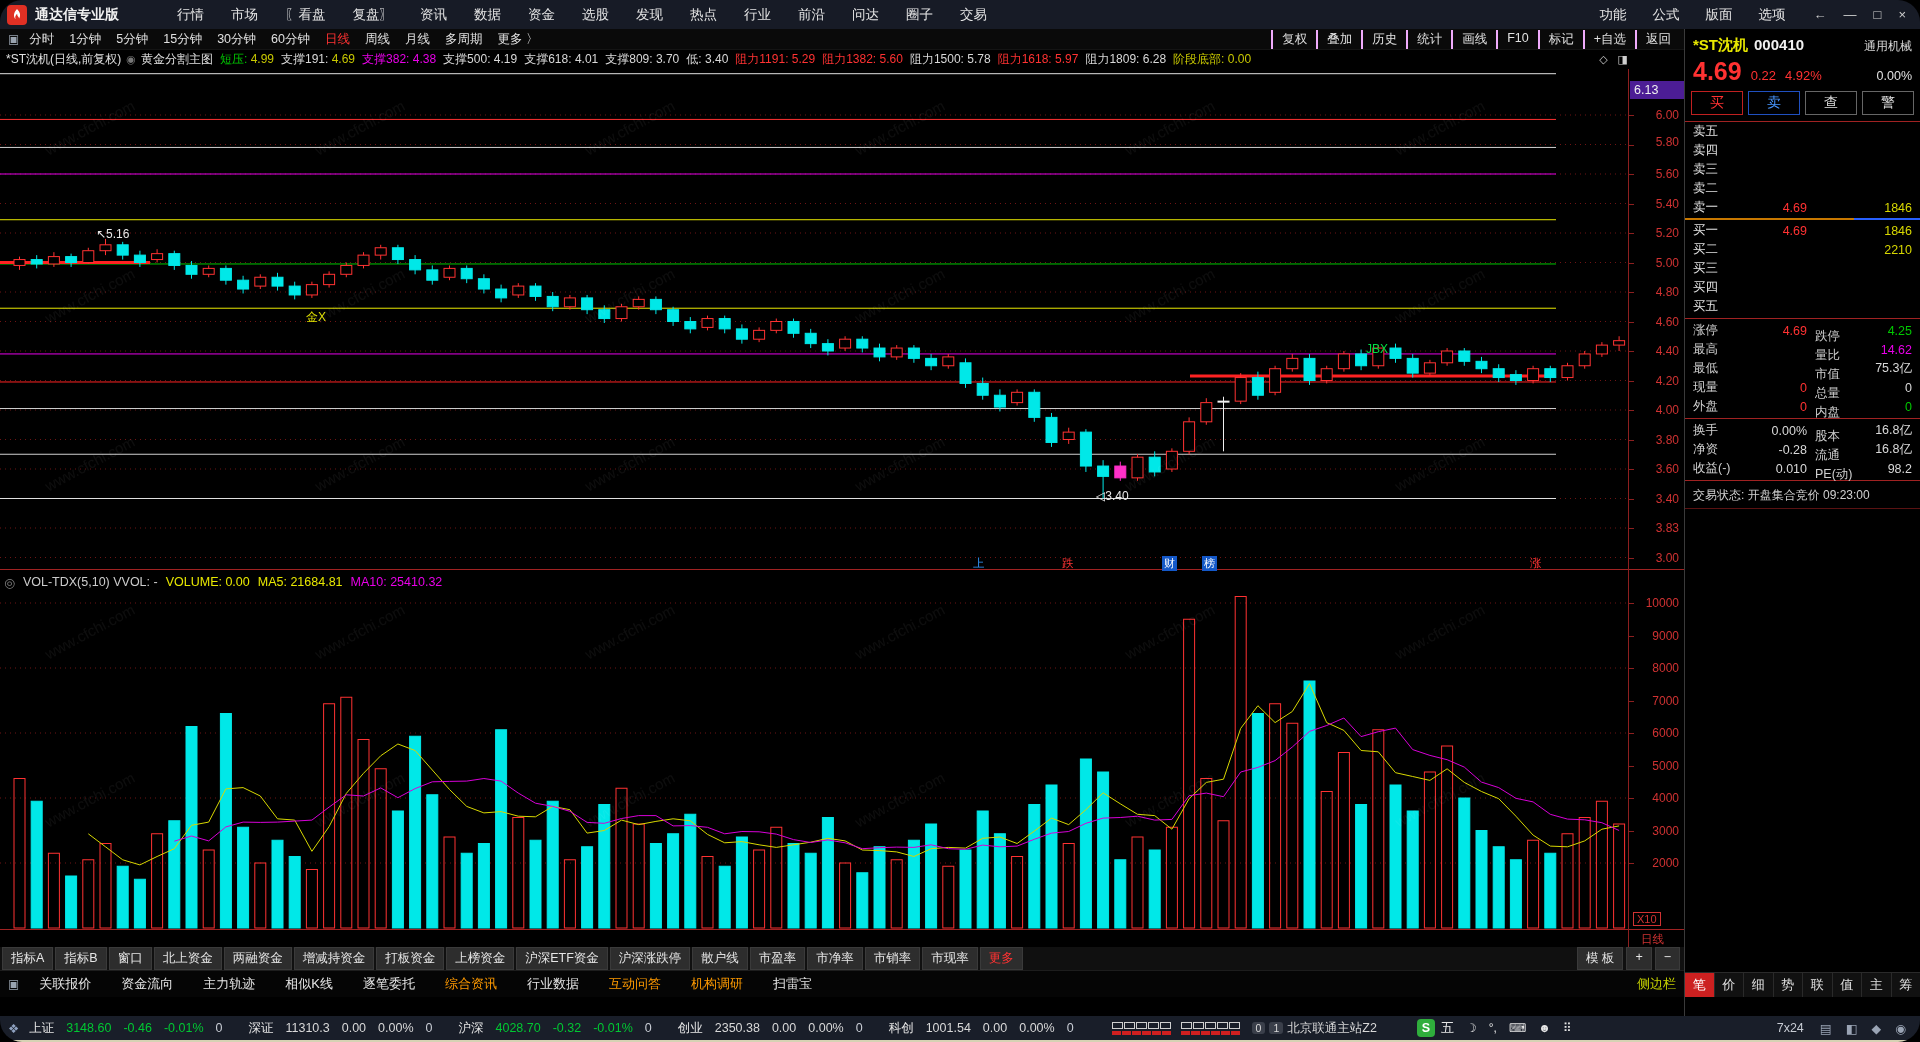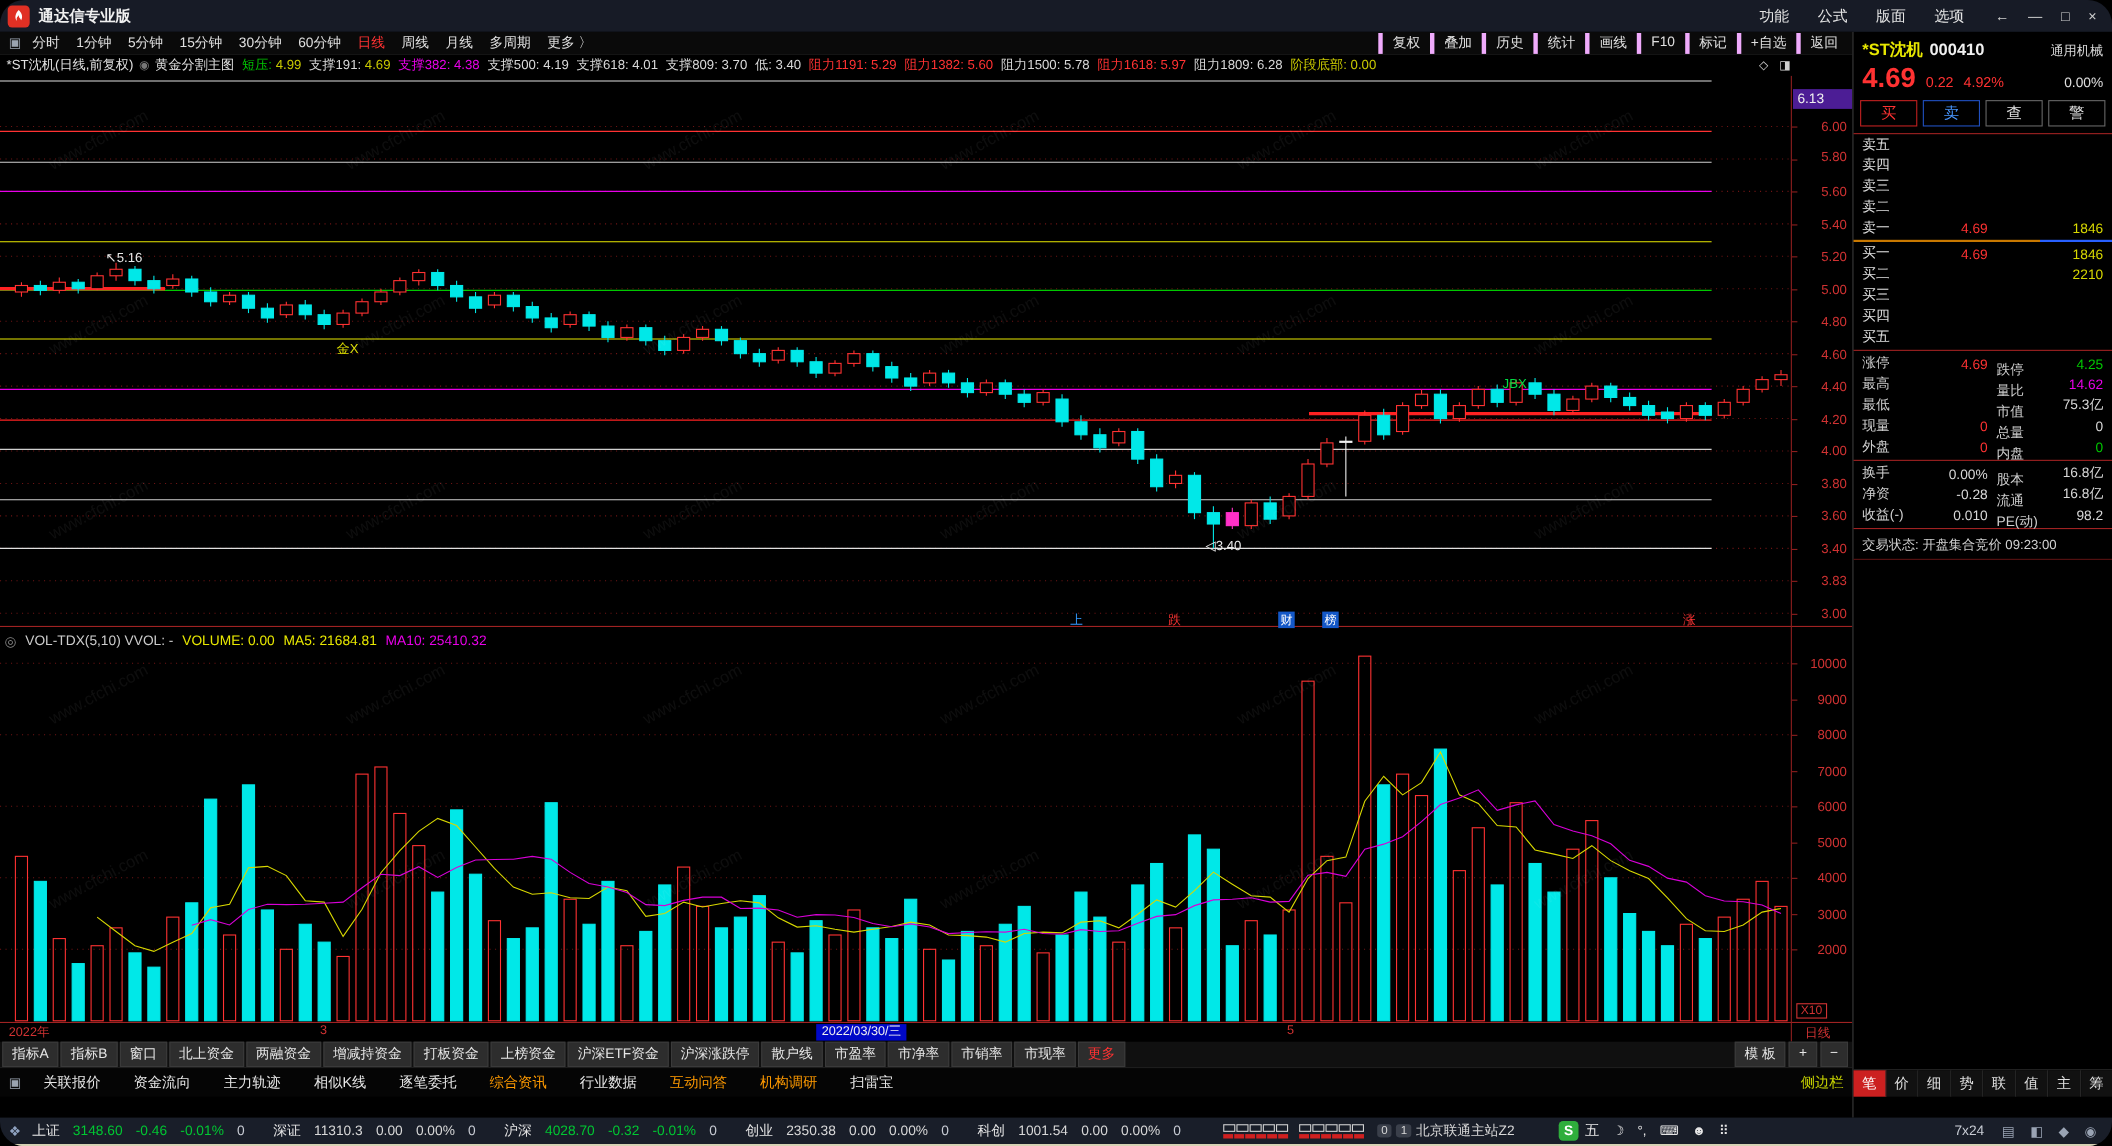--- a/index.html
+++ b/index.html
@@ -15,21 +15,21 @@
   .winctl{display:flex;gap:17px;margin:0 14px 0 28px;color:#cfcfcf;font-size:13px;}
   
   .main{position:absolute;left:0;top:29px;width:1920px;height:987px;display:flex;}
   .leftcol{width:1684px;height:987px;position:relative;background:#000;}
   
   .toolbar2{position:absolute;left:0;top:0;width:1684px;height:21px;background:#0a0a0a;display:flex;align-items:center;font-size:12.5px;border-bottom:1px solid #141414;}
   .tb-icon{color:#9aa4b0;font-size:12px;margin:0 10px 0 8px;}
   .periods{display:flex;gap:15px;color:#e0e0e0;}
   .periods .act{color:#ff3232;}
   .tb-right{margin-left:auto;display:flex;margin-right:4px;}
-  .tb-right span{padding:1px 9px;border-left:4px solid #f0abfc;color:#e0e0e0;}
+  .tb-right span{padding:1px 9px;border-left:2px solid #f0abfc;color:#e0e0e0;}
   
   .statusrow{position:absolute;left:0;top:21px;width:1684px;height:19px;background:#000;display:flex;align-items:center;font-size:12px;white-space:nowrap;}
   .statusrow .stk{color:#e0e0e0;margin-left:6px;}
   .statusrow .dot{color:#777;margin:0 5px;font-size:11px;}
   .statusrow .seg{margin-right:7px;}
   .sr-icons{margin-left:auto;margin-right:56px;color:#cfcfcf;display:flex;gap:10px;font-size:11px;}
   
   .chartwrap{position:absolute;left:0;top:40px;width:1684px;height:878px;background:#000;}
   .axiscol{position:absolute;left:1628px;top:0;width:56px;height:878px;border-left:1px solid #8d1f1f;}
   .axlabel{position:absolute;right:5px;font-size:12px;color:#d03232;}
@@ -105,20 +105,37 @@
 
 <div class="app">
 
   <div class="titlebar">
     <div class="logo">
       <svg width="14" height="14" viewBox="0 0 14 14">
           <path d="M7 1 C10 4 11 7 9.2 10.5 C8.8 8.6 6.8 8.2 7.2 5.8 C5.8 7.2 4.6 8.4 5.6 11 C3.2 9 3.4 4.6 7 1 Z" fill="#fff"></path>
         </svg>
     </div>
     <span class="appname">通达信专业版</span>
+    <div class="tmenu" id="titleMenus">
+        <span>行情</span>
+        <span>市场</span>
+        <span>〖看盘</span>
+        <span>复盘〗</span>
+        <span>资讯</span>
+        <span>数据</span>
+        <span>资金</span>
+        <span>选股</span>
+        <span>发现</span>
+        <span>热点</span>
+        <span>行业</span>
+        <span>前沿</span>
+        <span>问达</span>
+        <span>圈子</span>
+        <span>交易</span>
+      </div>
     <div class="tmenu-r" id="titleMenusR">
         <span>功能</span>
         <span>公式</span>
         <span>版面</span>
         <span>选项</span>
       </div>
     <div class="winctl">
       <span>←</span>
       <span>—</span>
       <span>□</span>
@@ -563,26 +580,20 @@
             <div class="axtick" style="top: 696.5px;"></div>
             <span class="axlabel" style="top: 722px;">4000</span>
             <div class="axtick" style="top: 729px;"></div>
             <span class="axlabel" style="top: 754.5px;">3000</span>
             <div class="axtick" style="top: 761.5px;"></div>
             <span class="axlabel" style="top: 787px;">2000</span>
             <div class="axtick" style="top: 794px;"></div>
             <div class="x10box" style="top: 843px;">X10</div>
             <span style="position: absolute; top: 863px; left: 12px; color: rgb(208, 50, 50); font-size: 11.5px;">日线</span>
           </div>
-        <div class="daterow" id="dateRow">
-            <span style="left: 8px; color: rgb(208, 50, 50);">2022年</span>
-            <span style="left: 291px; color: rgb(208, 50, 50);">3</span>
-            <span style="left: 1170px; color: rgb(208, 50, 50);">5</span>
-            <span class="datebox" style="left: 742px;">2022/03/30/三</span>
-          </div>
       <span class="annot" style="left: 96px; top: 158px; color: rgb(232, 232, 232);">↖5.16</span>
           <span class="annot" style="left: 306px; top: 240px; color: rgb(221, 221, 0);">金X</span>
           <span class="annot" style="left: 1366px; top: 273px; color: rgb(0, 221, 68);">JBX</span>
           <span class="annot" style="left: 1096px; top: 420px; color: rgb(232, 232, 232);">◁3.40</span>
           <span class="tick-mark" style="left: 973px; color: rgb(51, 153, 255);">上</span>
           <span class="tick-mark" style="left: 1062px; color: rgb(255, 51, 51);">跌</span>
           <span class="tick-mark tick-box" style="left: 1162px;">财</span>
           <span class="tick-mark tick-box" style="left: 1202px;">榜</span>
           <span class="tick-mark" style="left: 1530px; color: rgb(255, 51, 51);">涨</span>
           <span class="wm" style="left: 40px; top: 50px;">www.cfchi.com</span>

